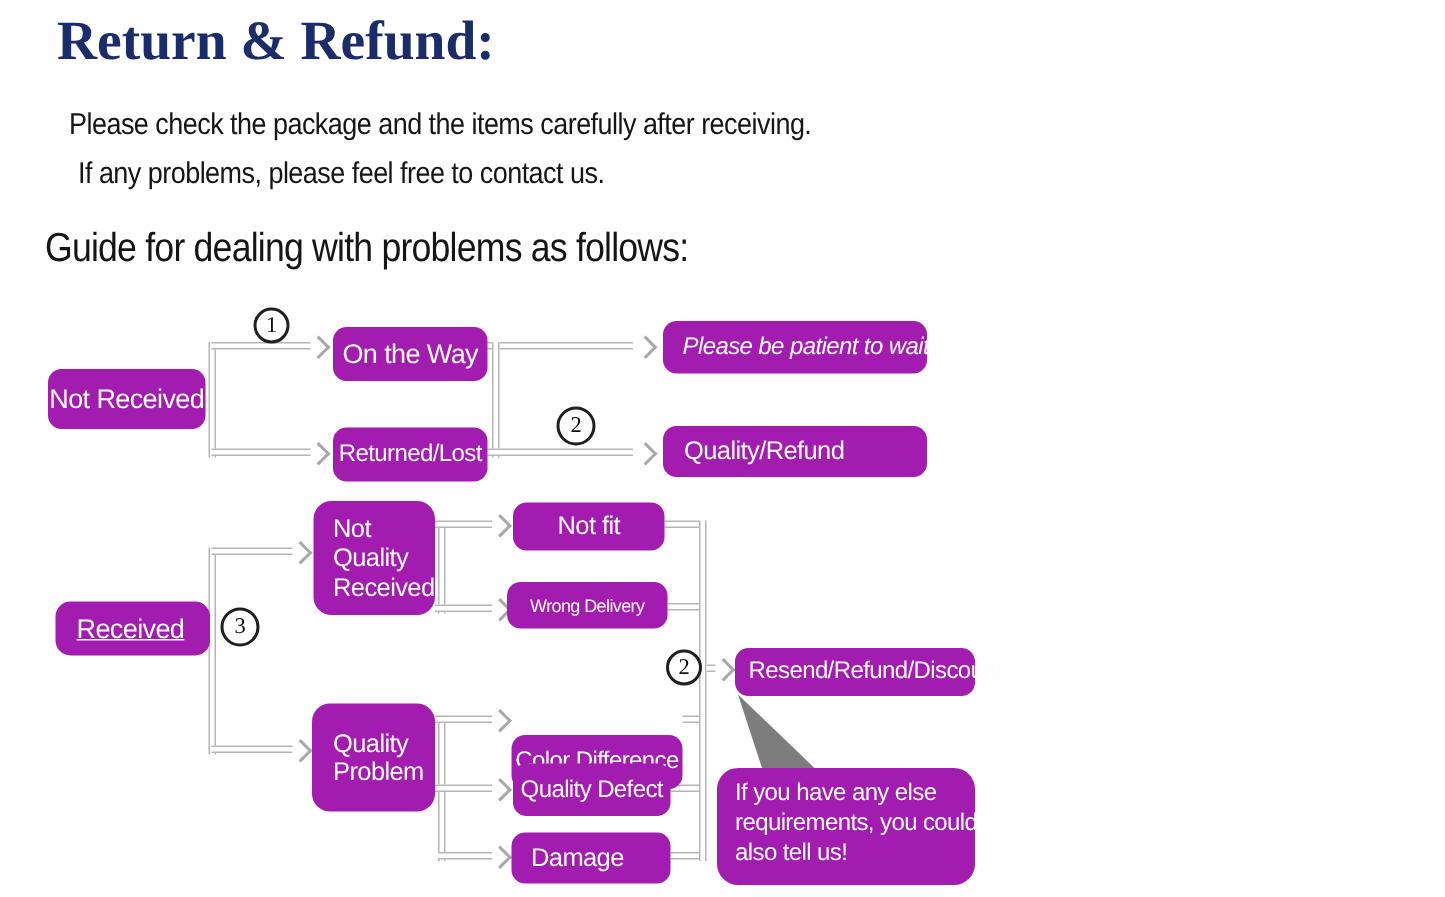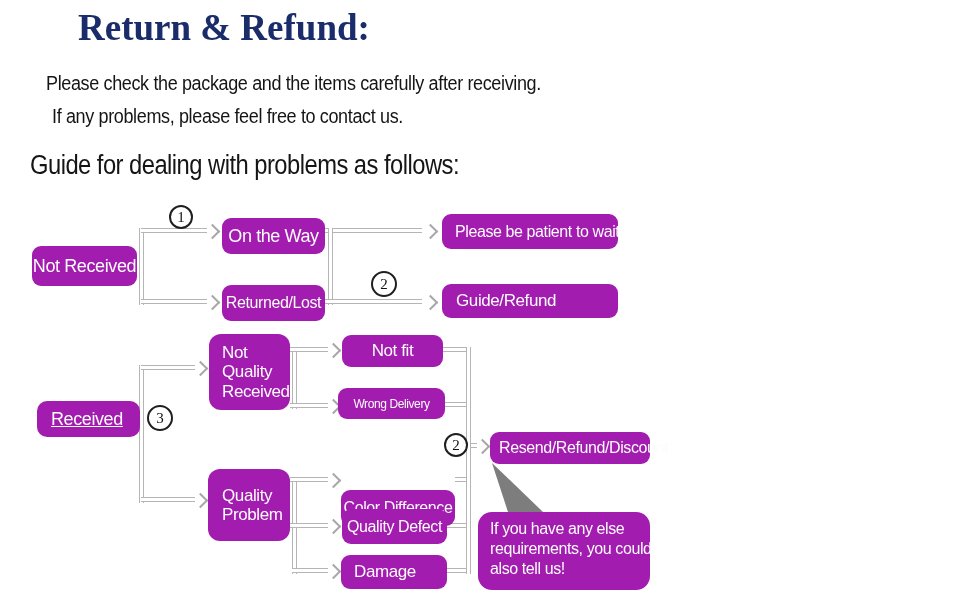--- a/index.html
+++ b/index.html
@@ -1,39 +1,39 @@
 <!DOCTYPE html>
 <html><head>
 <meta charset="utf-8">
 <style>
   html,body{margin:0;padding:0;background:#ffffff;}
   #canvas{position:relative;width:963px;height:598px;background:#ffffff;overflow:hidden;
           font-family:"Liberation Sans",sans-serif;}
 
   
   .title{position:absolute;left:38px;top:6px;font-family:"Liberation Serif",serif;
-         font-weight:bold;font-size:37px;color:#1b2c6b;letter-spacing:0px;margin-left:40px;}
+         font-weight:bold;font-size:37px;color:#1b2c6b;letter-spacing:0px;}
   .intro{position:absolute;color:#151515;font-size:20px;letter-spacing:-0.4px;
          transform:scaleX(.9);transform-origin:left top;white-space:nowrap;}
   #intro1{left:46px;top:72px;}
   #intro2{left:52px;top:105px;}
   .guide{position:absolute;left:30px;top:150px;color:#151515;font-size:27px;
          letter-spacing:-0.6px;transform:scaleX(.88);transform-origin:left top;white-space:nowrap;}
 
   
   .box{position:absolute;background:#a21caf;color:#fcfcfc;border-radius:9px;
        display:flex;align-items:center;font-size:17px;letter-spacing:-0.4px;
        white-space:nowrap;box-sizing:border-box;}
   .ctr{justify-content:center;}
   .wrap{white-space:normal;line-height:1.12;}
   #b-not-received{left:32px;top:246px;width:105px;height:40px;font-size:18px;}
   #b-not-received{justify-content:center;}
   #b-on-the-way{left:222px;top:218px;width:103px;height:36px;font-size:18px;}
   #b-returned-lost{left:222px;top:285px;width:103px;height:36px;font-size:16px;}
-  #b-please-wait{left:442px;top:214px;width:176px;height:35px;padding-left:13px;font-size:16px;}
+  #b-please-wait{left:442px;top:214px;width:176px;height:35px;padding-left:13px;font-size:16px;font-style:italic;}
   #b-resend-refund{left:442px;top:284px;width:176px;height:34px;padding-left:14px;}
   #b-received{left:37px;top:401px;width:103px;height:36px;padding-left:14px;font-size:18px;border-radius:10px;text-decoration:underline;}
   #b-nqp{left:209px;top:334px;width:81px;height:76px;padding-left:13px;border-radius:12px;}
   #b-qp{left:208px;top:469px;width:82px;height:72px;padding-left:14px;border-radius:12px;}
   #b-not-fit{left:342px;top:335px;width:101px;height:32px;}
   #b-wrong-delivery{left:338px;top:388px;width:107px;height:31px;font-size:12px;}
   #b-color-diff{left:341px;top:462px;width:114px;height:36px;font-size:16px;margin-top:28px;}
   #b-quality-defect{left:342px;top:509px;width:105px;height:35px;font-size:16px;}
   #b-damage{left:341px;top:555px;width:106px;height:34px;padding-left:13px;}
   #b-rrd{left:490px;top:432px;width:160px;height:32px;padding-left:9px;font-size:16px;}
@@ -139,21 +139,21 @@
 
   <div class="stepnum" id="n1">1</div>
   <div class="stepnum" id="n2a">2</div>
   <div class="stepnum" id="n3">3</div>
   <div class="stepnum" id="n2b">2</div>
 
   <div class="box ctr" id="b-not-received">Not Received</div>
   <div class="box ctr" id="b-on-the-way">On the Way</div>
   <div class="box ctr" id="b-returned-lost">Returned/Lost</div>
   <div class="box" id="b-please-wait">Please be patient to wait</div>
-  <div class="box" id="b-resend-refund">Guide/Refund</div>
+  <div class="box" id="b-resend-refund">Quality/Refund</div>
   <div class="box" id="b-received">Received</div>
   <div class="box wrap" id="b-nqp">Not Quality Received</div>
   <div class="box wrap" id="b-qp">Quality Problem</div>
   <div class="box ctr" id="b-not-fit">Not fit</div>
   <div class="box ctr" id="b-wrong-delivery">Wrong Delivery</div>
   <div class="box ctr" id="b-color-diff">Color Difference</div>
   <div class="box ctr" id="b-quality-defect">Quality Defect</div>
   <div class="box" id="b-damage">Damage</div>
   <div class="box" id="b-rrd">Resend/Refund/Discount</div>
 

